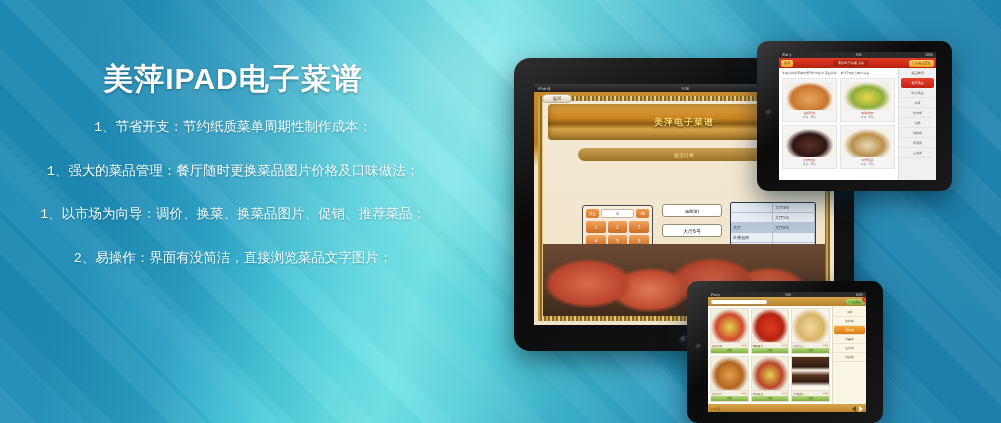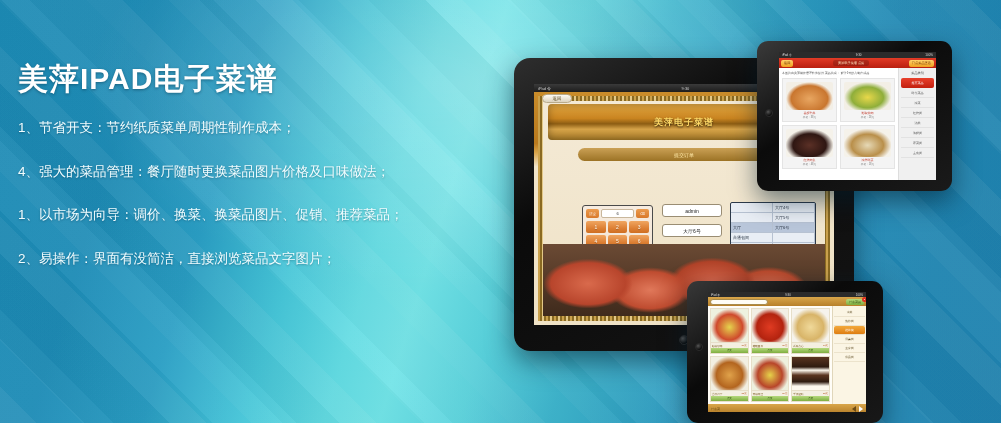--- a/index.html
+++ b/index.html
@@ -31,29 +31,29 @@
       rgba(0,0,0,0.02) 60px, rgba(0,0,0,0.02) 150px);
     pointer-events:none;
   }
   .vignette{
     position:absolute;inset:0;pointer-events:none;
     background:radial-gradient(ellipse 60% 80% at 46% 20%,
       rgba(255,255,255,0.22), rgba(255,255,255,0) 62%);
   }
 
   
-  .copy{position:absolute;left:18px;top:62px;width:430px;z-index:6;}
+  .copy{position:absolute;left:18px;top:62px;width:430px;z-index:6;text-align:center;}
   .title{
     color:#ffffff;font-size:30px;font-weight:bold;letter-spacing:1px;
     text-shadow:0 1px 3px rgba(0,40,60,.45);
     margin:0 0 26px 0;line-height:1.1;white-space:nowrap;
   }
   .bullet{
     color:#f2fdff;font-size:13.5px;line-height:1;margin-bottom:30px;
-    text-shadow:0 1px 2px rgba(0,40,60,.35);white-space:nowrap;
+    text-shadow:0 1px 2px rgba(0,40,60,.35);white-space:nowrap;font-family:Liberation Mono, monospace;
   }
 
   
   .tablet{position:absolute;background:#111;border-radius:14px;
     box-shadow:0 10px 26px rgba(0,30,45,.55);}
   .tablet .screen{position:absolute;overflow:hidden;background:#fff;}
   .homebtn{position:absolute;border-radius:50%;
     background:radial-gradient(circle at 35% 30%,#555,#0c0c0c 70%);
     border:1px solid #2a2a2a;}
 
@@ -225,21 +225,21 @@
 <body>
 
 <div id="stage">
   <div class="stripes"></div>
   <div class="stripes2"></div>
   <div class="vignette"></div>
 
   <div class="copy">
     <h1 class="title">美萍IPAD电子菜谱</h1>
     <div class="bullet">1、节省开支：节约纸质菜单周期性制作成本；</div>
-    <div class="bullet">4、强大的菜品管理：餐厅随时更换菜品图片价格及口味做法；</div>
+    <div class="bullet">1、强大的菜品管理：餐厅随时更换菜品图片价格及口味做法；</div>
     <div class="bullet">1、以市场为向导：调价、换菜、换菜品图片、促销、推荐菜品；</div>
     <div class="bullet">2、易操作：界面有没简洁，直接浏览菜品文字图片；</div>
   </div>
 
   <div class="tablet" id="main-tablet">
     <div class="homebtn" style="width:10px;height:10px;left:165px;top:277px;"></div>
     <div class="screen">
       <div class="m-status">
         <span>iPad 令</span>
         <span>9:30</span>

